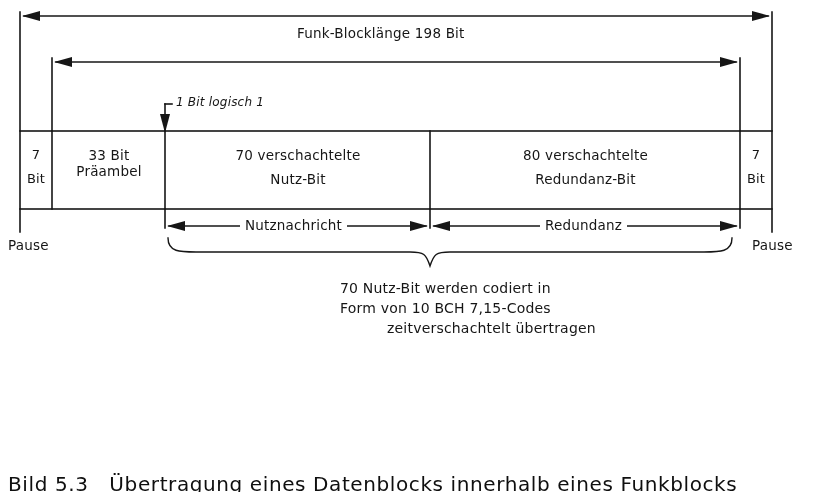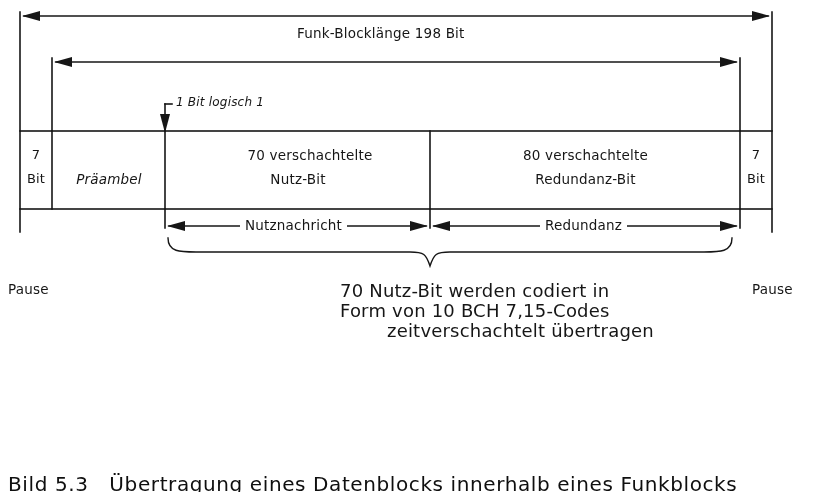--- a/index.html
+++ b/index.html
@@ -42,33 +42,32 @@
   .cell-label {
     font-size: 13.5px;
     text-align: center;
   }
   .small-cell {
     font-size: 13px;
     text-align: center;
     line-height: 1.15;
   }
   .note {
-    font-size: 18px;
+    font-size: 14px;
     line-height: 1.45;
     text-align: center;
   }
   .caption {
     font-size: 20px;
     letter-spacing: 0.6px;
     color: #0f0f0f;
     margin-top: 41px;
   }
   .pause {
     font-size: 13.5px;
-    margin-top: 44px;
   }
   .tick-label {
     font-size: 12px;
     font-style: italic;
   }
 </style>
 </head>
 <body>
 
 <div class="stage">
@@ -122,23 +121,24 @@
   </svg>
 
   <div class="lbl dim-label" style="left:292px; top:26px;">Funk-Blocklänge 198 Bit</div>
 
 
   <div class="lbl tick-label" style="left:176px; top:95px;">1 Bit logisch 1</div>
 
   <div class="lbl small-cell" style="left:23px; top:148px; width:26px;">7</div>
   <div class="lbl small-cell" style="left:21px; top:172px; width:30px;">Bit</div>
 
-  <div class="lbl cell-label" style="left:56px; top:172px; width:106px;font-style:italic;">Präambel</div>
+  <div class="lbl cell-label" style="left:56px; top:148px; width:106px;">33 Bit</div>
+  <div class="lbl cell-label" style="left:56px; top:164px; width:106px;">Präambel</div>
 
-  <div class="lbl cell-label" style="left:167px; top:148px; width:262px;padding-left:12px;">70 verschachtelte</div>
+  <div class="lbl cell-label" style="left:167px; top:148px; width:262px;">70 verschachtelte</div>
   <div class="lbl cell-label" style="left:167px; top:172px; width:262px;">Nutz-Bit</div>
 
   <div class="lbl cell-label" style="left:432px; top:148px; width:307px;">80 verschachtelte</div>
   <div class="lbl cell-label" style="left:432px; top:172px; width:307px;">Redundanz-Bit</div>
 
   <div class="lbl small-cell" style="left:743px; top:148px; width:26px;">7</div>
   <div class="lbl small-cell" style="left:741px; top:172px; width:30px;">Bit</div>
 
   <div class="lbl dim-label" style="left:240px; top:218px;">Nutznachricht</div>
 

